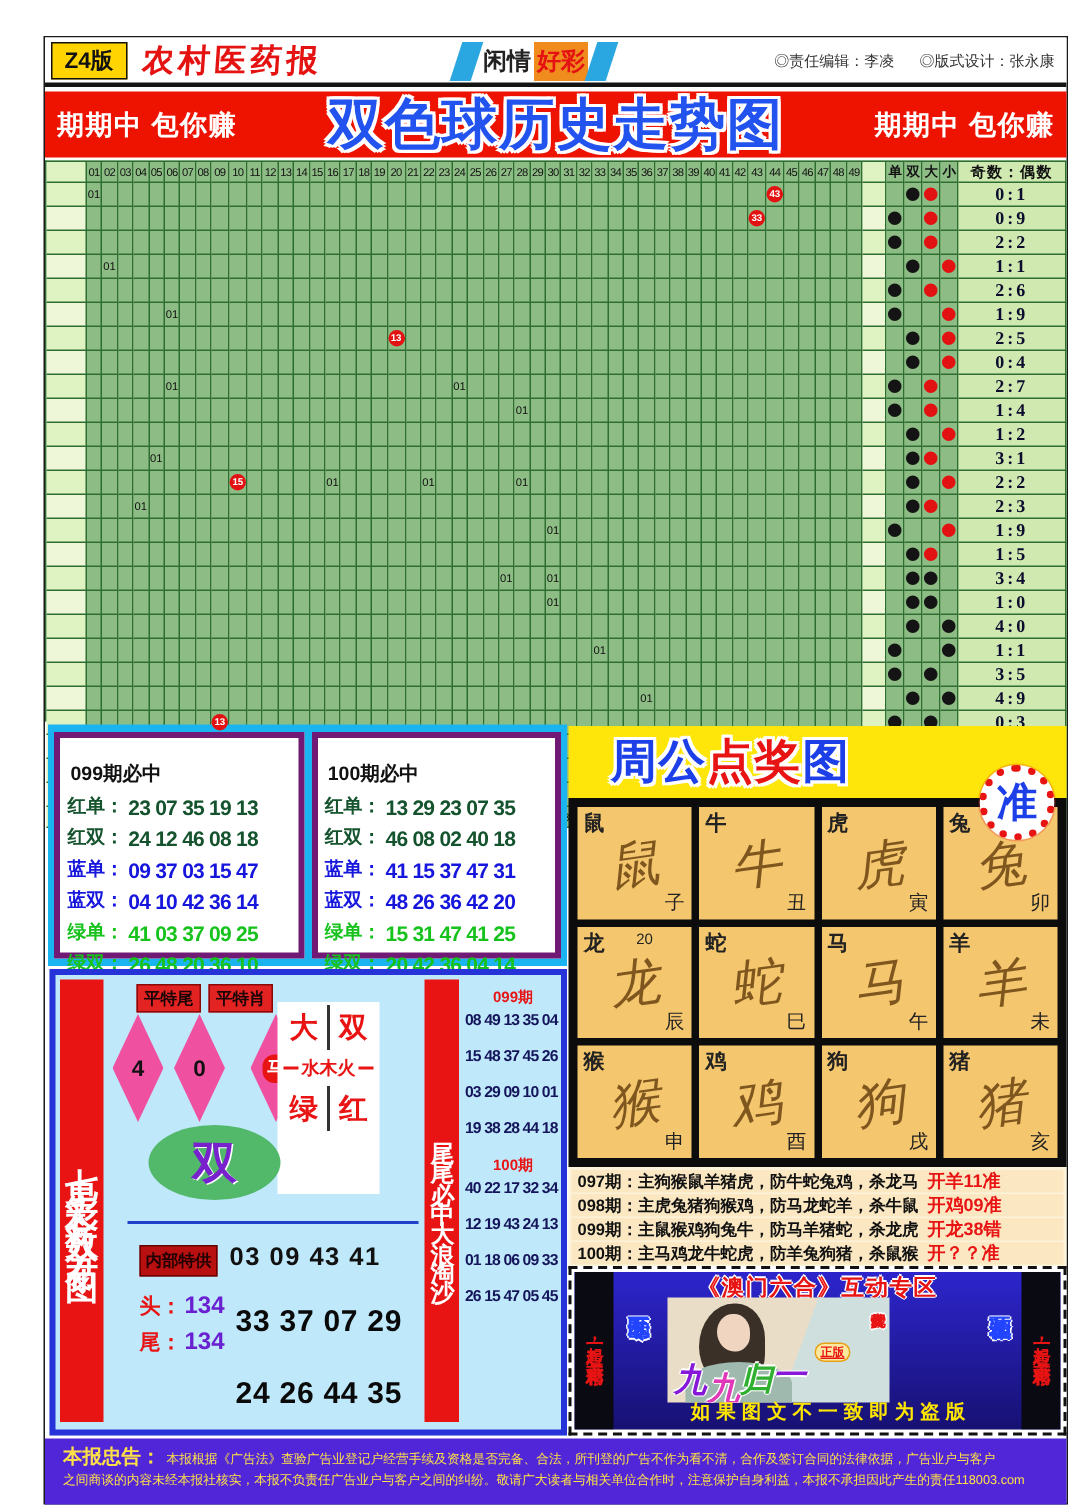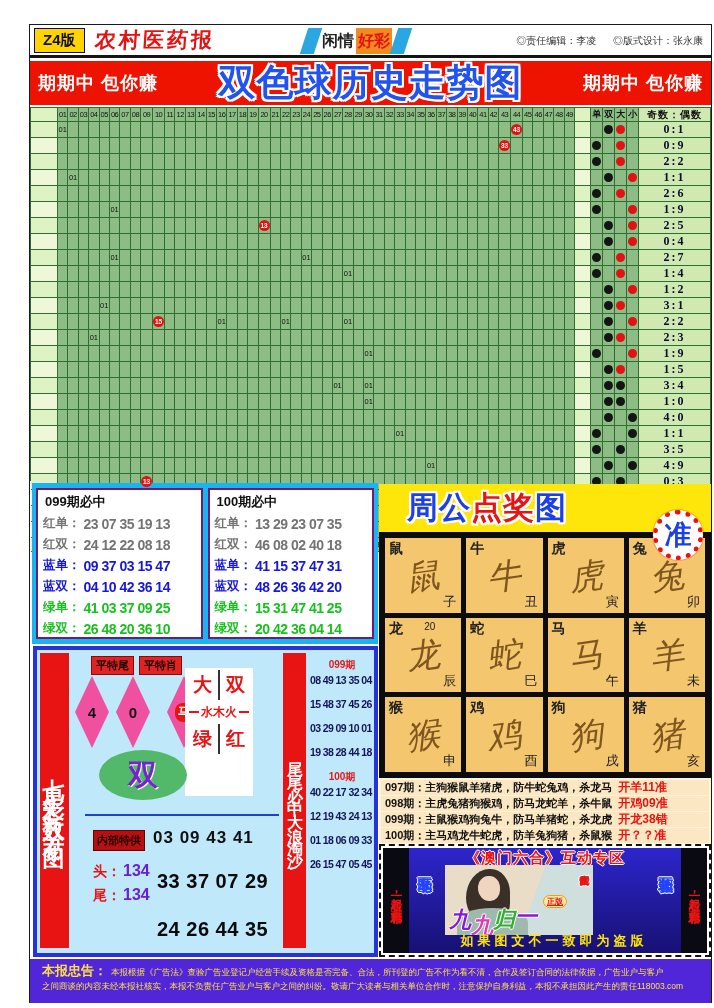--- a/index.html
+++ b/index.html
@@ -44,26 +44,26 @@
     display:flex;align-items:center;justify-content:center;z-index:2;}
   .dotc{background:#8dbd84;}
   .dot{width:9px;height:9px;border-radius:50%;display:block;}
   .dot.bk{background:#141414;}
   .dot.rd{background:#e31212;}
   .rcell{background:#cfe9b0;display:flex;align-items:center;justify-content:center;
     font-family:"Liberation Serif",serif;font-weight:bold;font-size:12px;color:#0c0c2e;letter-spacing:2px;}
 
   
   .cyan{left:2px;top:458px;width:346px;height:161px;background:#1ab5f0;display:flex;padding:5px 4px;gap:5px;}
-  .pbox{background:#fff;border:2px solid #701a75;flex:1;padding:2px 5px;}
+  .pbox{background:#fff;border:4px solid #701a75;flex:1;padding:14px 5px;}
   .pbox-title{font-size:13px;font-weight:bold;color:#111;margin:1px 0 2px 2px;}
   .pbox-row{display:flex;align-items:center;height:21px;font-weight:bold;white-space:nowrap;}
   .pbox-lab{font-size:12.5px;margin-right:3px;}
   .pbox-nums{font-size:14px;letter-spacing:-0.5px;}
-  .pbox-row.red{color:#737373;align-items:center;}
+  .pbox-row.red{color:#14532d;align-items:center;}
   .pbox-row.blue{color:#1616dc;}
   .pbox-row.green{color:#17c21d;}
 
   
   .rightcol{left:349px;top:459px;width:332px;height:473px;}
   .zbanner{position:absolute;left:0;top:0;width:332px;height:48px;background:#ffe60a;display:flex;align-items:center;padding-left:28px;}
   .ztc{font-size:31px;font-weight:bold;font-family:"DejaVu Serif",serif;letter-spacing:1px;
     text-shadow:-2px 0 #fff,2px 0 #fff,0 -2px #fff,0 2px #fff,-2px -2px #fff,2px 2px #fff,-2px 2px #fff,2px -2px #fff;}
   .ztc.blue{color:#1d3fe8;} .ztc.red{color:#e81414;}
   .zhun{position:absolute;right:8px;top:26px;width:50px;height:50px;border-radius:50%;background:#fff;border:5px dotted #e81414;
@@ -1900,21 +1900,21 @@
 
     <div class="abs cyan">
       <div class="pbox" id="pbox0">
           <div class="pbox-title">099期必中</div>
           <div class="pbox-row red">
             <span class="pbox-lab">红单：</span>
             <span class="pbox-nums">23 07 35 19 13</span>
           </div>
           <div class="pbox-row red">
             <span class="pbox-lab">红双：</span>
-            <span class="pbox-nums">24 12 22 08 18</span>
+            <span class="pbox-nums">24 12 46 08 18</span>
           </div>
           <div class="pbox-row blue">
             <span class="pbox-lab">蓝单：</span>
             <span class="pbox-nums">09 37 03 15 47</span>
           </div>
           <div class="pbox-row blue">
             <span class="pbox-lab">蓝双：</span>
             <span class="pbox-nums">04 10 42 36 14</span>
           </div>
           <div class="pbox-row green">

